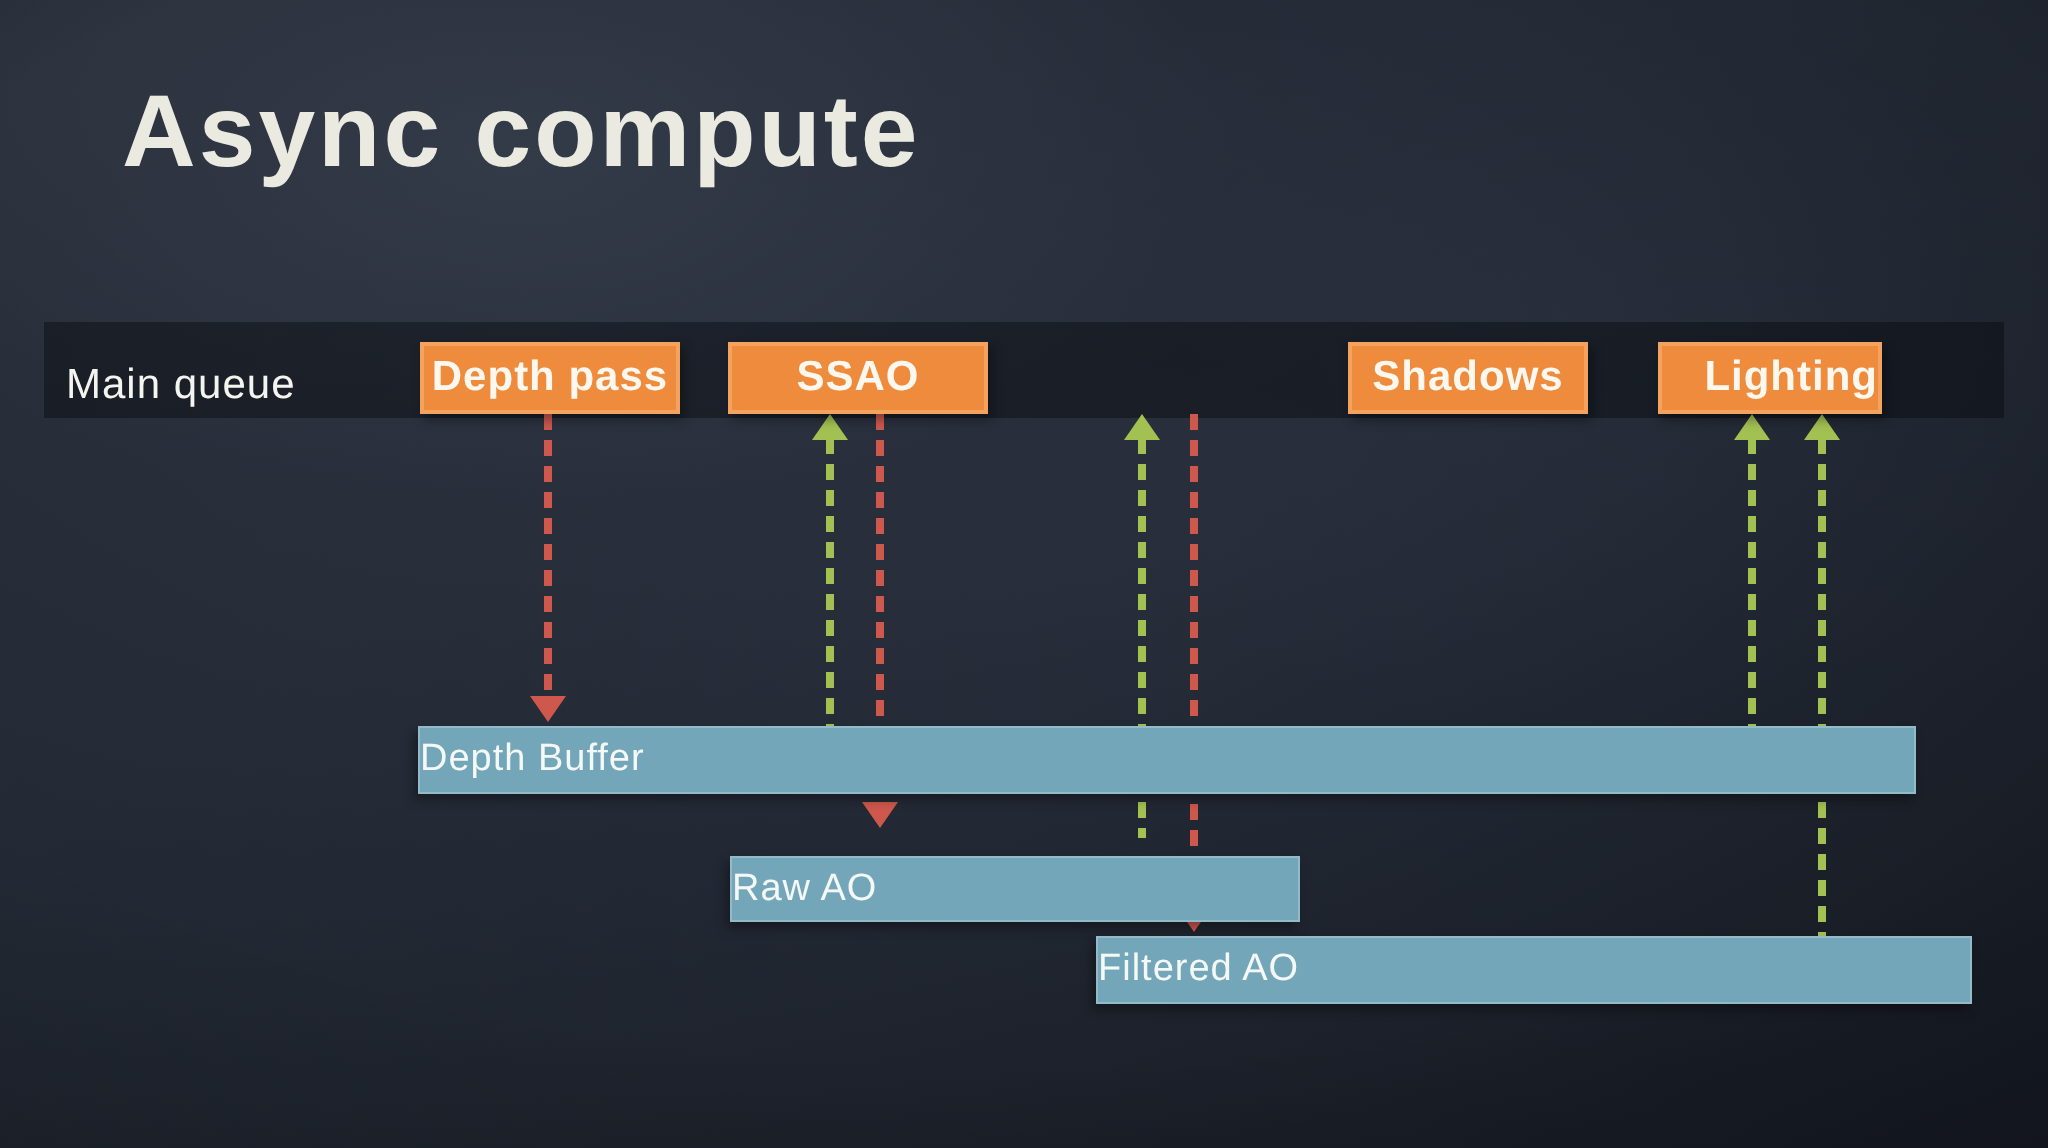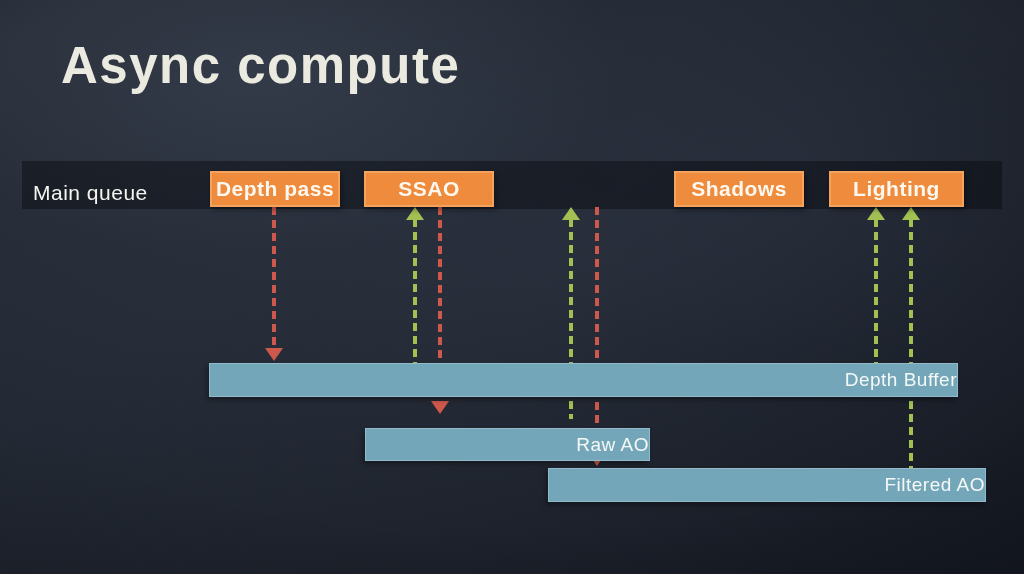--- a/index.html
+++ b/index.html
@@ -32,27 +32,27 @@
     position:absolute; top:171px; height:36px; box-sizing:border-box; z-index:4;
     background:#EE8B3C; border:2px solid #F3A35D;
     color:#FDF8EF; font-size:21px; letter-spacing:0.5px;
     display:flex; align-items:center; justify-content:center;
     box-shadow:2px 3px 5px rgba(0,0,0,0.35);
     font-weight:bold;
   }
   #box-depth-pass  { left:210px; width:130px; }
   #box-ssao        { left:364px; width:130px; }
   #box-ssao-filter { left:519px; width:130px; }
-  #box-shadows     { left:674px; width:130px; }
-  #box-lighting    { left:829px; width:135px; }
+  #box-shadows     { left:674px; width:120px; }
+  #box-lighting    { left:829px; width:112px;justify-content:flex-end; }
   .bar {
     position:absolute; box-sizing:border-box; z-index:3;
     background:#74A6B9; border:1px solid #93BAC8;
     color:#F4F8F6; font-size:19px; letter-spacing:0.5px;
-    display:flex; align-items:center; justify-content:flex-end;
+    display:flex; align-items:center; justify-content:flex-start;
     box-shadow:-2px 3px 5px rgba(0,0,0,0.35);
   }
   #bar-depth-buffer { left:209px; top:363px; width:749px; height:34px; }
   #bar-raw-ao       { left:365px; top:428px; width:285px; height:33px; }
   #bar-filtered-ao  { left:548px; top:468px; width:438px; height:34px; }
   .arrow { position:absolute; width:4px; z-index:2; }
   .arrow .dash { position:absolute; left:0; width:4px; }
   .arrow .head {
     position:absolute; left:-7px; width:0; height:0;
     border-left:9px solid transparent; border-right:9px solid transparent;

